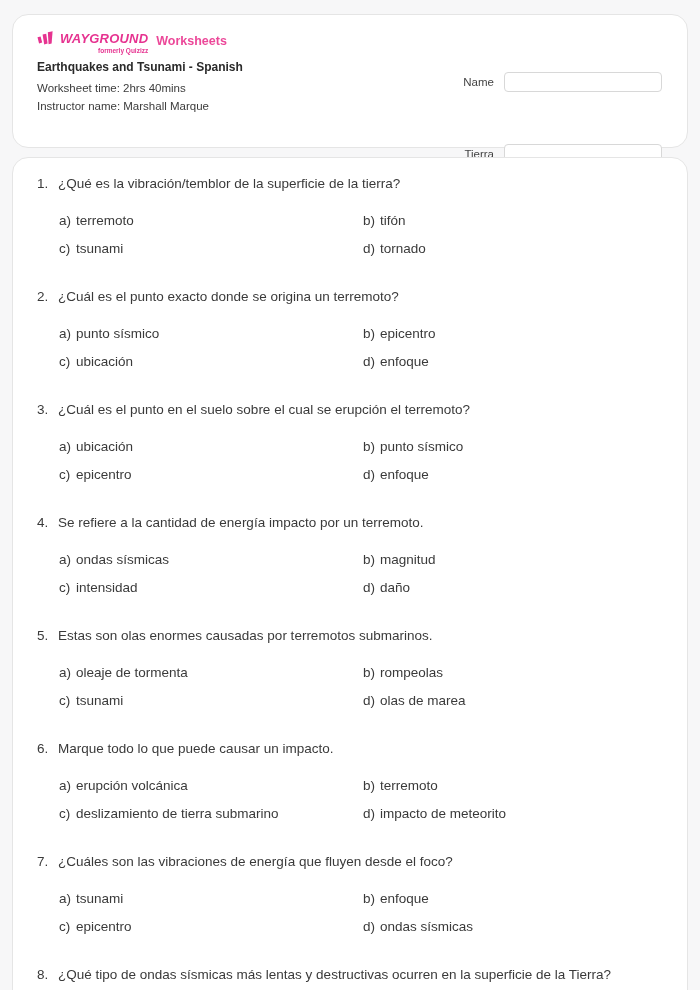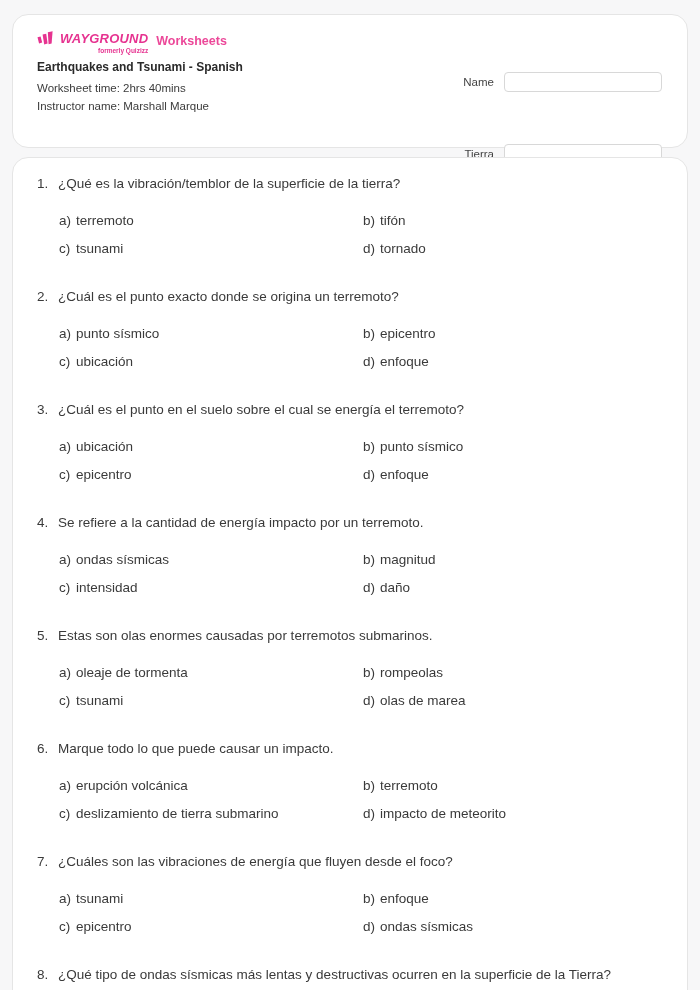--- a/index.html
+++ b/index.html
@@ -164,21 +164,21 @@
   <div class="option">
     <span class="opt-letter">d)</span>
     <span class="opt-text">enfoque</span>
   </div>
 </div>
   </div>
 
   <div class="question-block">
     <div class="q-row">
       <span class="q-num">3.</span>
-      <span class="q-text">¿Cuál es el punto en el suelo sobre el cual se energía el terremoto?</span>
+      <span class="q-text">¿Cuál es el punto en el suelo sobre el cual se erupción el terremoto?</span>
     </div>
     <div class="options">
   <div class="option">
     <span class="opt-letter">a)</span>
     <span class="opt-text">ubicación</span>
   </div>
 
   <div class="option">
     <span class="opt-letter">b)</span>
     <span class="opt-text">punto sísmico</span>

